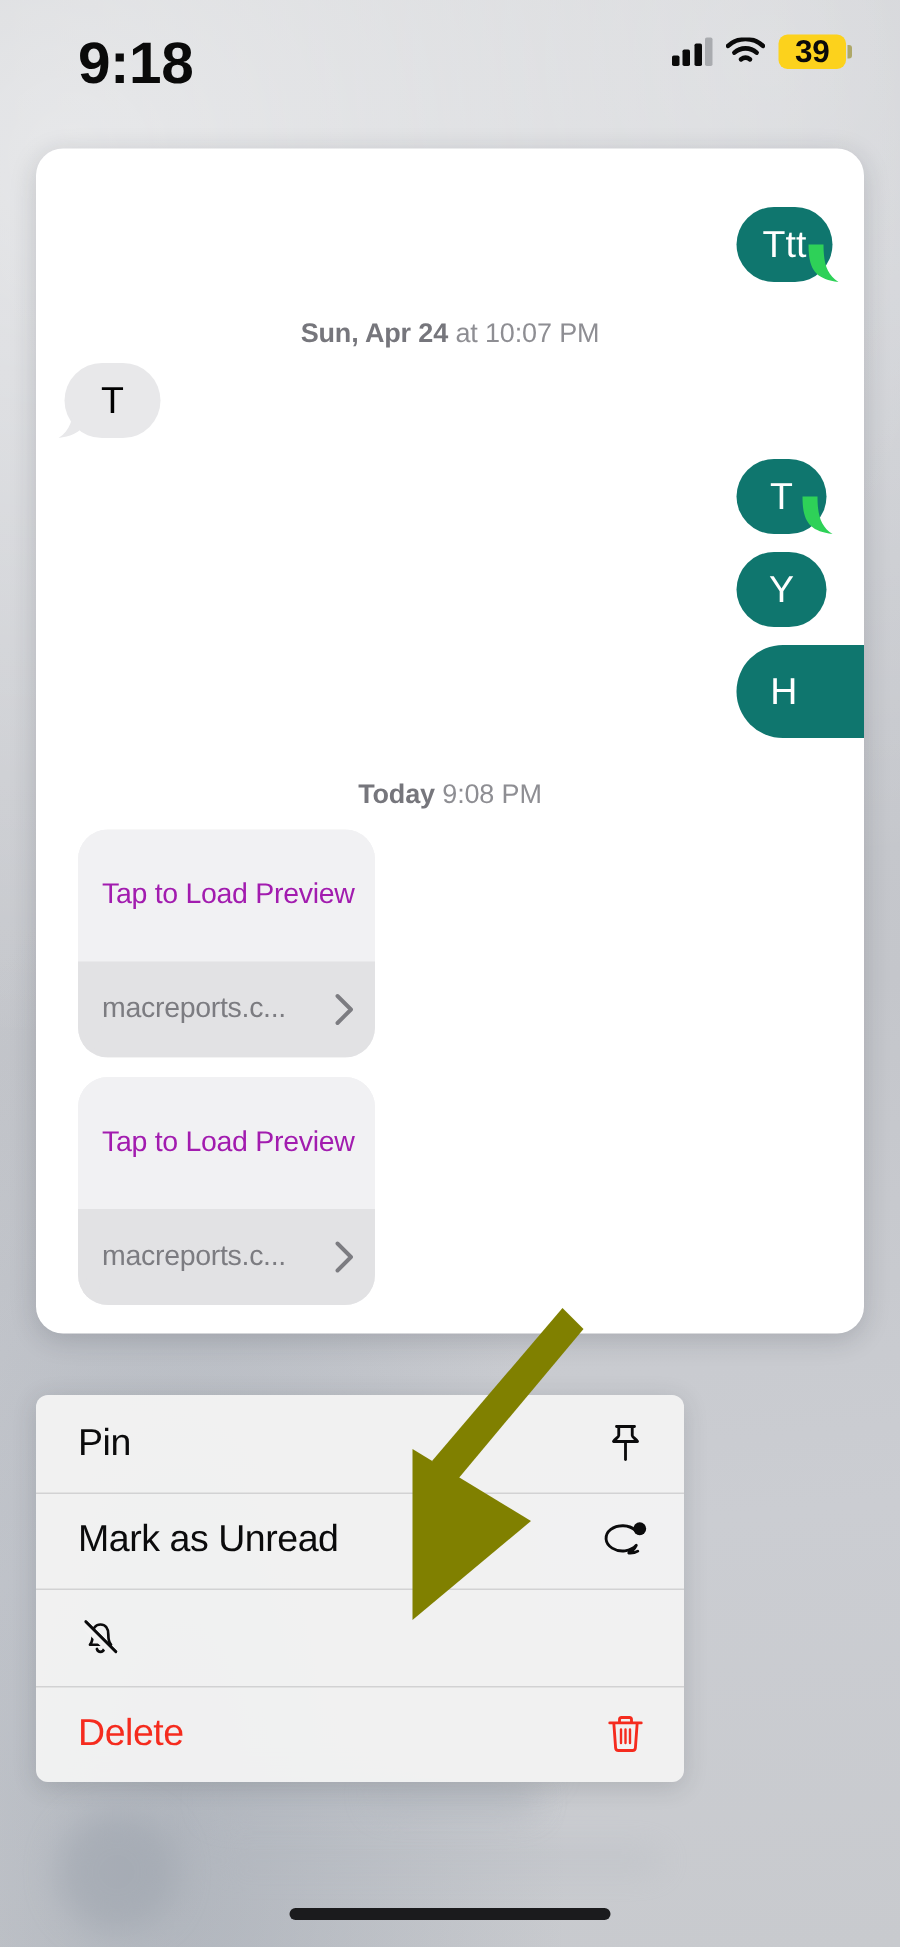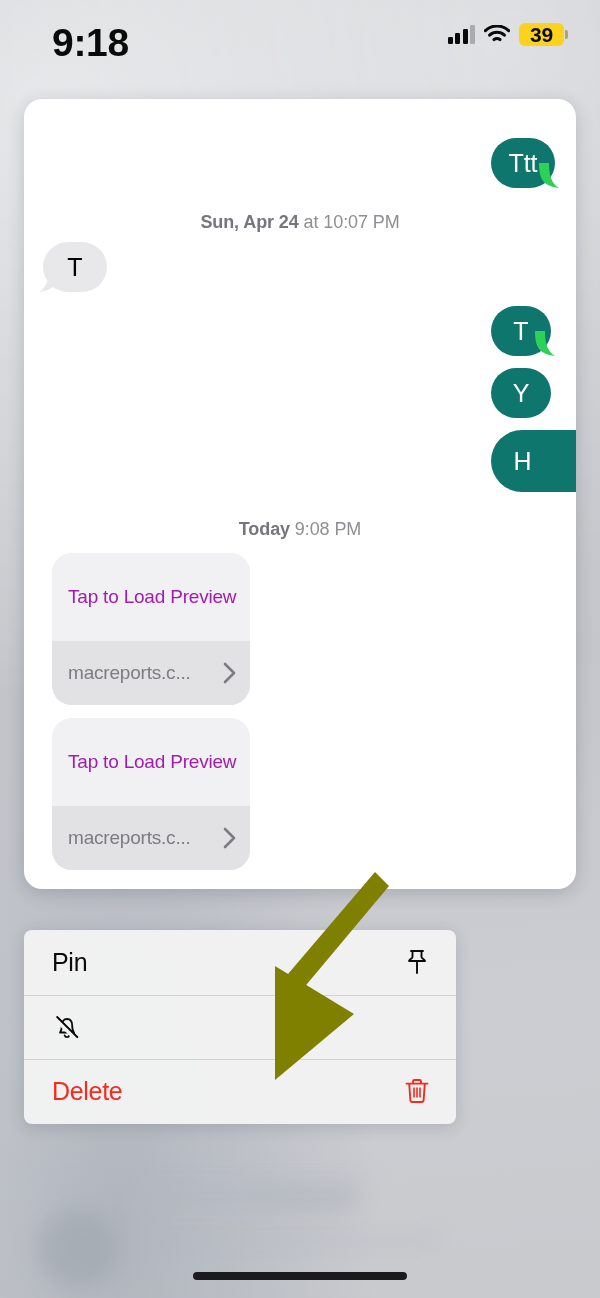--- a/index.html
+++ b/index.html
@@ -383,20 +383,29 @@
     <div class="menu-row">
       <span class="menu-label">Pin</span>
       <span class="menu-icon">
         <svg width="24" height="28" viewBox="0 0 24 28">
           <path d="M6 3 H18 M7.5 3 V9 C7.5 10.4 5 11 4 13 H20 C19 11 16.5 10.4 16.5 9 V3" fill="none" stroke="#0b0b0c" stroke-width="1.9" stroke-linecap="round" stroke-linejoin="round"></path>
           <path d="M12 13 V25" fill="none" stroke="#0b0b0c" stroke-width="1.9" stroke-linecap="round"></path>
         </svg>
       </span>
     </div>
 
+    <div class="menu-row">
+      <span class="menu-label">Mark as Unread</span>
+      <span class="menu-icon">
+        <svg width="30" height="26" viewBox="0 0 30 26">
+          <path d="M21.5 6.2 A11 8.4 0 1 0 22.2 16.2 C21 18.6 19.4 20.2 17.2 21.4 C19.6 21.6 21.6 21.1 23.2 20.1" fill="none" stroke="#0b0b0c" stroke-width="1.9" stroke-linecap="round" stroke-linejoin="round"></path>
+          <circle cx="24.5" cy="5.2" r="4.3" fill="#0b0b0c"></circle>
+        </svg>
+      </span>
+    </div>
 
     <div class="menu-row">
       <span class="menu-icon">
         <svg width="28" height="28" viewBox="0 0 28 28">
           <path d="M7 19.5 C8.6 17.7 8.8 15.8 8.8 12.6 C8.8 8.6 10.8 6 14 6 C17.2 6 19.2 8.6 19.2 12.6 C19.2 15.8 19.4 17.7 21 19.5 Z" fill="none" stroke="#0b0b0c" stroke-width="1.8" stroke-linejoin="round"></path>
           <path d="M11.6 22.3 C12 23.5 12.9 24.2 14 24.2 C15.1 24.2 16 23.5 16.4 22.3" fill="none" stroke="#0b0b0c" stroke-width="1.8" stroke-linecap="round"></path>
           <path d="M4.2 4.2 L24.2 24.2" fill="none" stroke="#0b0b0c" stroke-width="1.9" stroke-linecap="round"></path>
           <path d="M4.2 4.2 L24.2 24.2" fill="none" stroke="#f2f2f2" stroke-width="4.4" stroke-linecap="round" transform="translate(-1.6,1.6)"></path>
           <path d="M4.2 4.2 L24.2 24.2" fill="none" stroke="#0b0b0c" stroke-width="1.9" stroke-linecap="round"></path>
         </svg>

